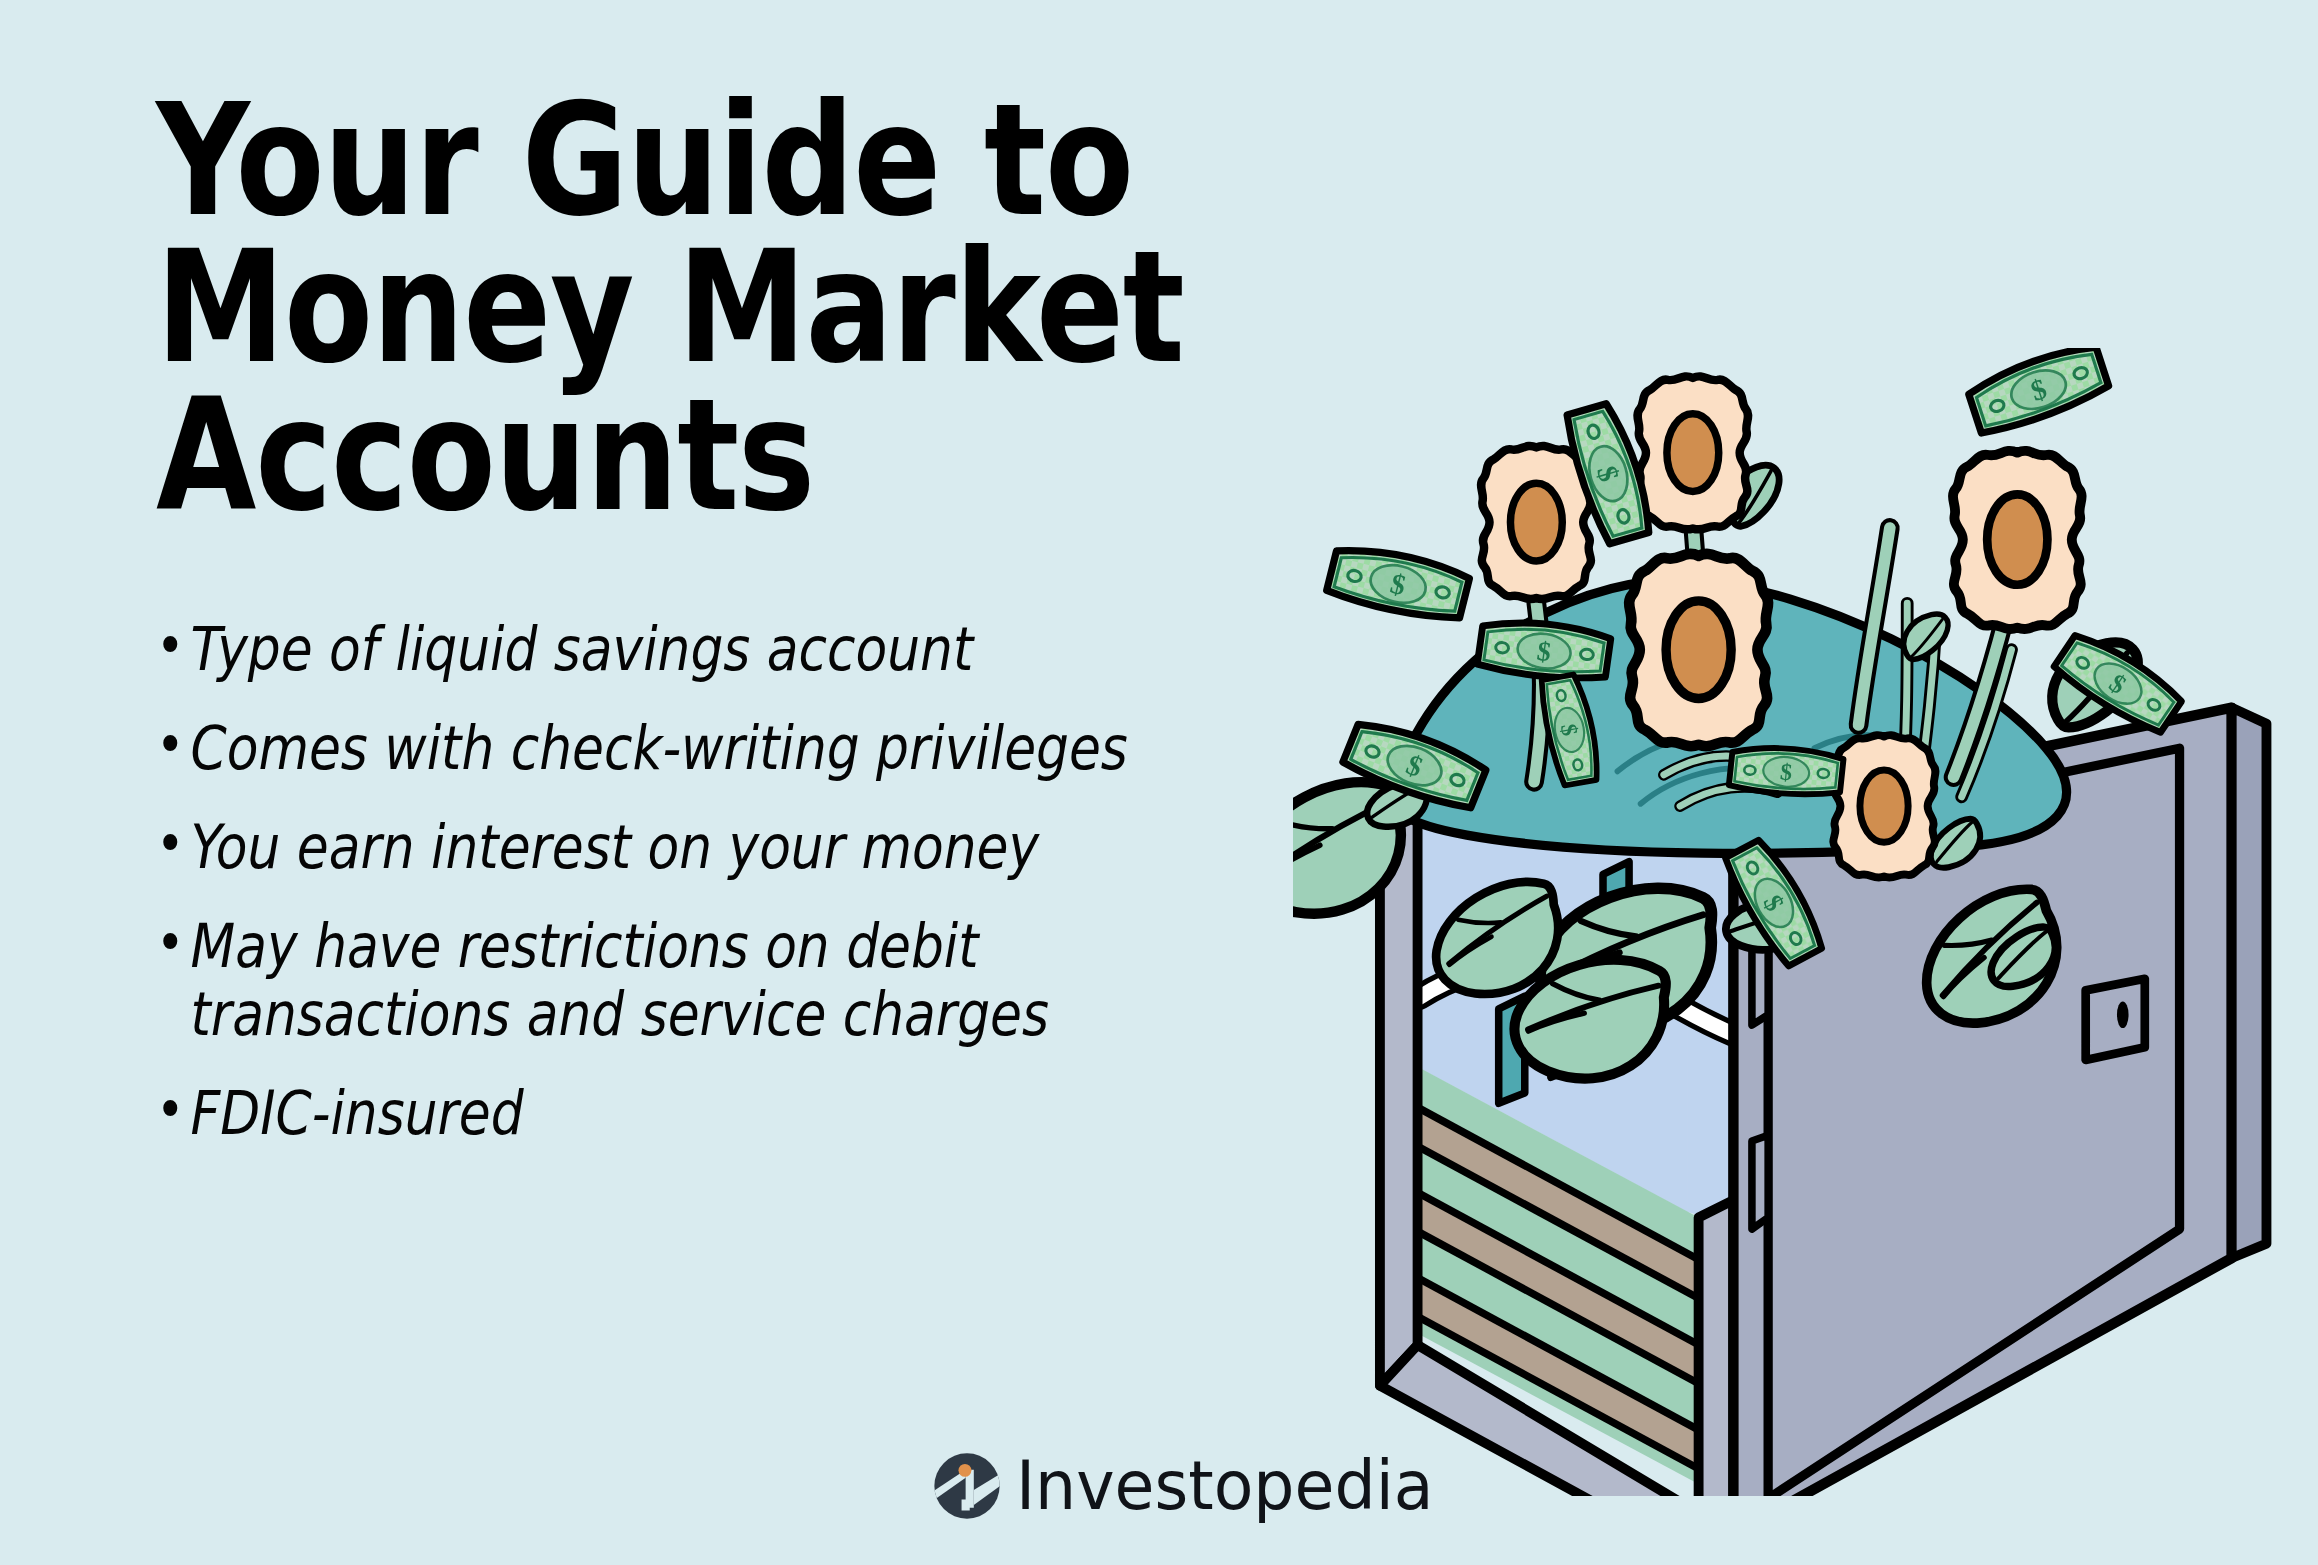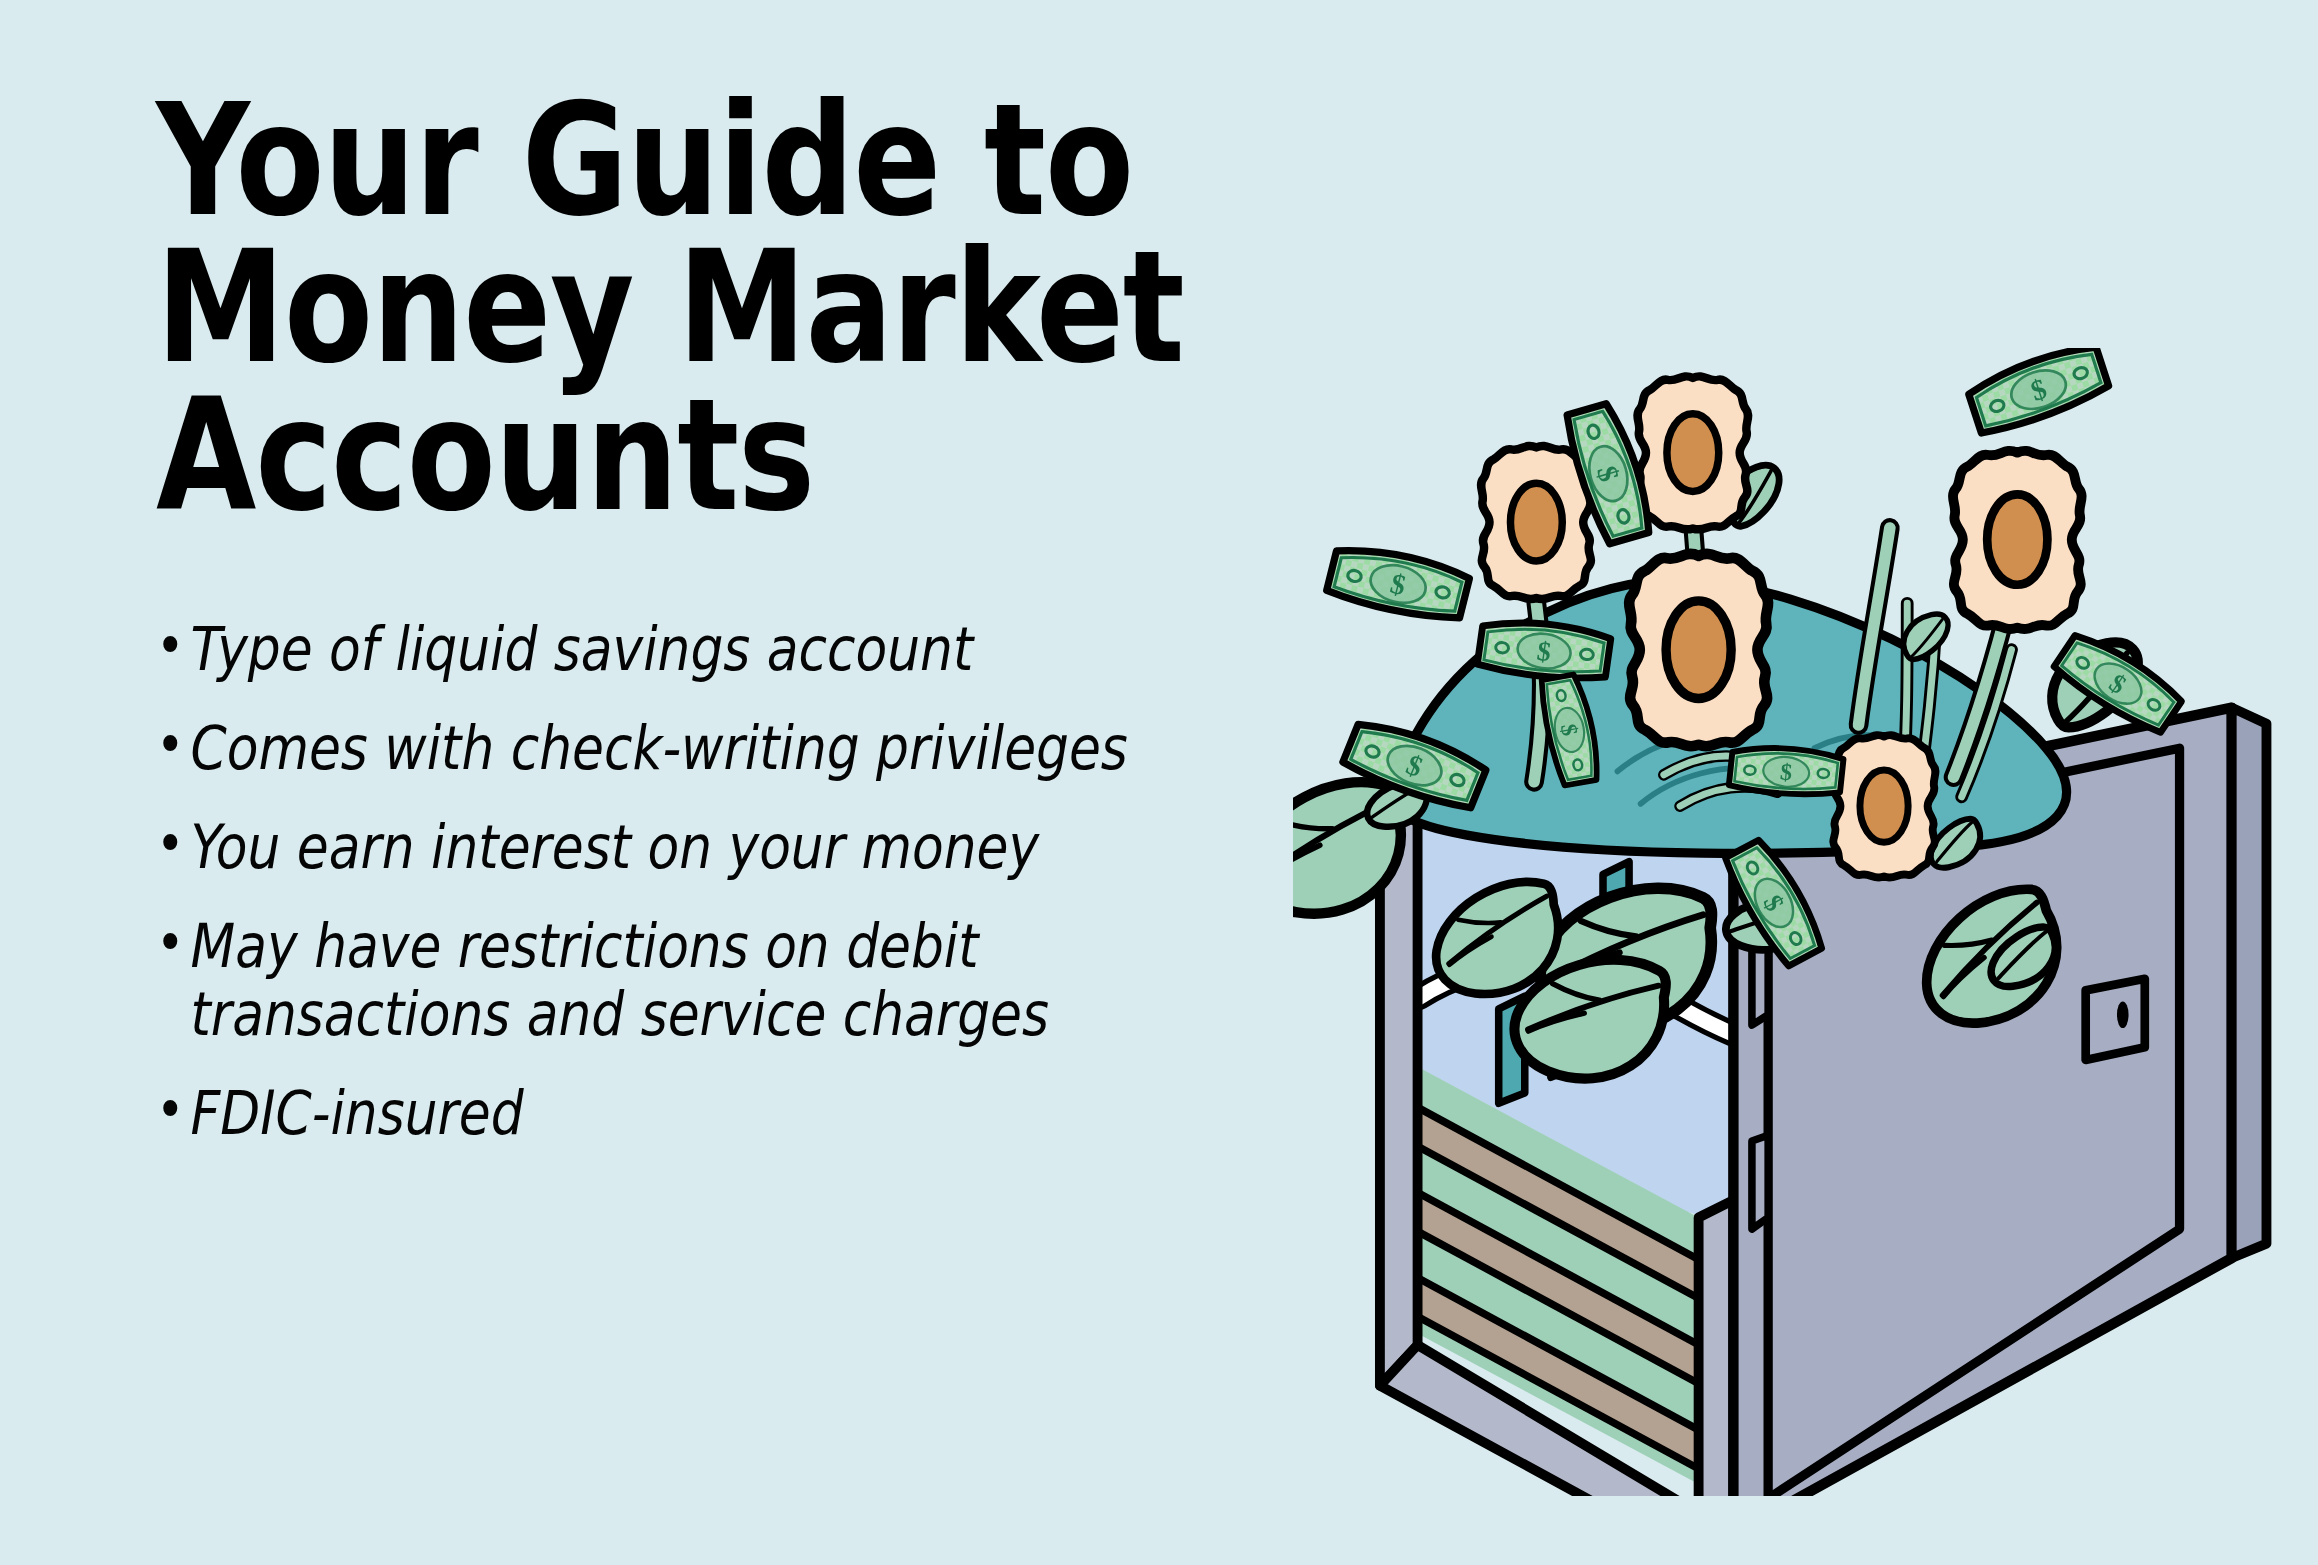--- a/index.html
+++ b/index.html
@@ -116,20 +116,38 @@
 
     <ul id="bullet-list">
       <li>Type of liquid savings account</li>
       <li>Comes with check-writing privileges</li>
       <li>You earn interest on your money</li>
       <li>May have restrictions on debit transactions and service charges</li>
       <li>FDIC-insured</li>
     </ul>
   </div>
 
+  <div id="logo">
+    <svg id="logo-mark" viewBox="0 0 100 100">
+      <defs>
+        <clipPath id="logoClip">
+            <circle cx="50" cy="50" r="48"></circle>
+          </clipPath>
+      </defs>
+      <circle cx="50" cy="50" r="48" fill="#2e3945"></circle>
+      <g clip-path="url(#logoClip)">
+        <polygon points="-6,62 48,26 48,38 -6,76" fill="#d9ebef"></polygon>
+        <polygon points="48,26 60,26 60,82 48,82" fill="#d9ebef"></polygon>
+        <polygon points="60,56 112,24 112,40 60,78" fill="#d9ebef"></polygon>
+        <polygon points="42,70 54,70 54,86 42,86" fill="#d9ebef"></polygon>
+      </g>
+      <circle cx="47" cy="27" r="9.5" fill="#e1914b"></circle>
+    </svg>
+    <span id="logo-word">Investopedia</span>
+  </div>
 
   <div id="illustration">
     <svg viewBox="0 0 1800 1980" xmlns="http://www.w3.org/2000/svg">
       <defs>
         <pattern id="billPat" width="26" height="26" patternUnits="userSpaceOnUse" patternTransform="rotate(0)">
           <rect width="26" height="26" fill="#9ddba4"></rect>
           <rect x="0" y="0" width="13" height="13" fill="#b7d8c0"></rect>
           <rect x="13" y="13" width="13" height="13" fill="#b7d8c0"></rect>
         </pattern>
         <g id="billShape">

